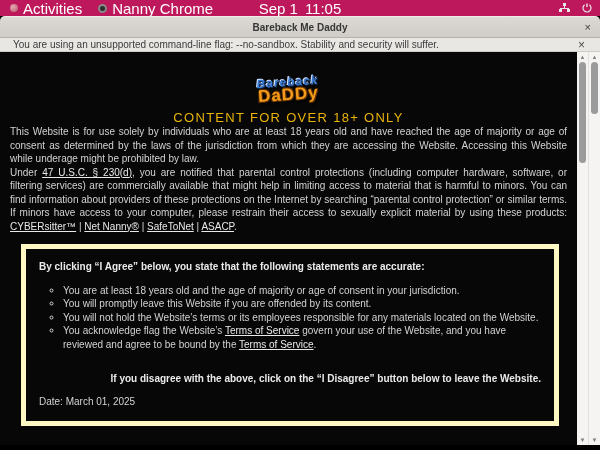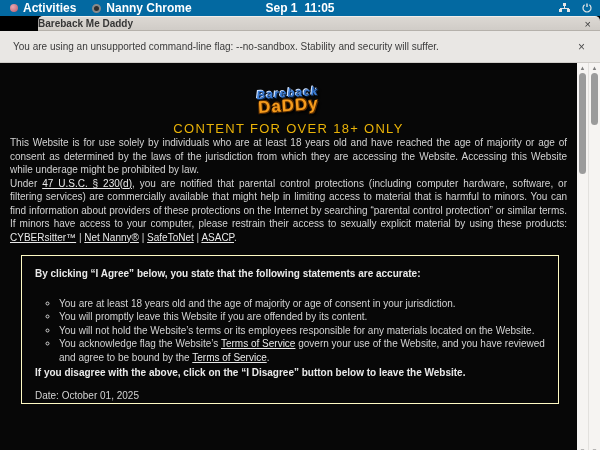--- a/index.html
+++ b/index.html
@@ -5,58 +5,58 @@
   * { box-sizing: border-box; margin: 0; padding: 0; }
   html, body { width: 600px; height: 450px; overflow: hidden; }
   body {
     font-family: "Liberation Sans", sans-serif;
     background: #000;
     position: relative;
   }
 
   
   .panel {
-    height: 16px; background: #0369a1; color: #fff;
+    height: 16px; background: #be185d; color: #fff;
     display: flex; align-items: center; position: relative;
-    font-size: 12px; font-weight: bold;
+    font-size: 15px; font-weight: normal;
   }
   .panel-left { display: flex; align-items: center; gap: 16px; margin-left: 10px; }
   .panel-item { display: flex; align-items: center; gap: 5px; cursor: default; }
   .dot-activities {
     width: 8px; height: 8px; border-radius: 50%;
     background: radial-gradient(circle at 35% 35%, #e8a7b2, #c4717f 70%, #8f4350);
   }
   .chrome-dot {
     width: 9px; height: 9px; border-radius: 50%;
     background: #2d2d2d; border: 2px solid #8a8a8a;
   }
   .panel-clock {
     position: absolute; left: 0; right: 0; text-align: left;
     display: flex; justify-content: center; gap: 7px; pointer-events: none;
   }
   .panel-right { position: absolute; right: 8px; display: flex; align-items: center; gap: 12px; }
   .panel-right svg { display: block; }
 
   
   .titlebar {
-    height: 15px; background: linear-gradient(#dcd8d3, #d0ccc7);
+    height: 22px; background: linear-gradient(#dcd8d3, #d0ccc7);
     border-top: 1px solid #efedea; border-bottom: 1px solid #b5b1ab;
     border-radius: 5px 5px 0 0;
-    display: flex; align-items: center; justify-content: flex-start;
-    position: relative; color: #363636; font-size: 10px; font-weight: bold; margin-left: 38px;
+    display: flex; align-items: center; justify-content: center;
+    position: relative; color: #363636; font-size: 10px; font-weight: bold;
   }
   .titlebar-close {
     position: absolute; right: 9px; top: 0; bottom: 0;
     display: flex; align-items: center;
     color: #3c3c3c; font-size: 11px; font-weight: normal; cursor: default;
   }
 
   
   .infobar {
-    height: 32px; background: #e9e7e4; border-bottom: 1px solid #cfccc8;
+    height: 14px; background: #e9e7e4; border-bottom: 1px solid #cfccc8;
     display: flex; align-items: center; padding: 0 13px;
     font-size: 10px; color: #3b3b3b;
   }
   .infobar-msg { flex: 1; }
   .infobar-close { color: #4d4d4d; font-size: 12px; cursor: default; padding: 0 2px; }
 
   
   .main { height: 393px; display: flex; }
   .content { width: 577px; background: #070707; overflow: hidden; }
 
@@ -96,26 +96,26 @@
     text-align: center; color: #eab308; font-size: 13px;
     letter-spacing: 1.3px; font-weight: 400; margin-top: 2px;
   }
   .para {
     margin: 0 10px 0; text-align: justify;
     font-size: 10px; line-height: 13.5px; color: #d3d3d3;
   }
   .inline-link { color: #e9e9e9; text-decoration: underline; cursor: pointer; }
 
   .agree-box {
-    margin: 11px 18px 0 21px; border: 1px solid #fef9c3;
-    padding: 11px 13px 1px; font-size: 10px; line-height: 13.5px; color: #d3d3d3;
+    margin: 11px 18px 0 21px; border: 5px solid #fef9c3;
+    padding: 11px 13px 13px; font-size: 10px; line-height: 13.5px; color: #d3d3d3;
   }
   .box-intro, .box-note { font-weight: bold; color: #eaeaea; }
-  .agree-box ul { list-style: circle; margin-top: 16px; padding-left: 24px; }
-  .box-note { margin-top: 2px; }
+  .agree-box ul { list-style: circle; margin-top: 10px; padding-left: 24px; }
+  .box-note { margin-top: 21px; text-align: right; }
   .box-date { margin-top: 9px; color: #d3d3d3; }
 </style>
 </head>
 <body>
 
 <div class="panel">
   <div class="panel-left">
     <div class="panel-item">
       <span class="dot-activities"></span>
       <span>Activities</span>
@@ -182,21 +182,21 @@
 
     <div class="agree-box">
       <div class="box-intro">By clicking “I Agree” below, you state that the following statements are accurate:</div>
       <ul>
         <li>You are at least 18 years old and the age of majority or age of consent in your jurisdiction.</li>
         <li>You will promptly leave this Website if you are offended by its content.</li>
         <li>You will not hold the Website’s terms or its employees responsible for any materials located on the Website.</li>
         <li><span>You acknowledge flag the Website’s </span><a class="inline-link">Terms of Service</a><span> govern your use of the Website, and you have reviewed and agree to be bound by the </span><a class="inline-link">Terms of Service</a><span>.</span></li>
       </ul>
       <div class="box-note">If you disagree with the above, click on the “I Disagree” button below to leave the Website.</div>
-      <div class="box-date">Date: October 01, 2025</div>
+      <div class="box-date">Date: March 01, 2025</div>
     </div>
 
   </div>
 
   <div class="scroll-strip">
     <div class="scrollbar inner">
       <div class="scroll-arrow up">▲</div>
       <div class="scroll-thumb"></div>
       <div class="scroll-arrow down">▼</div>
     </div>

